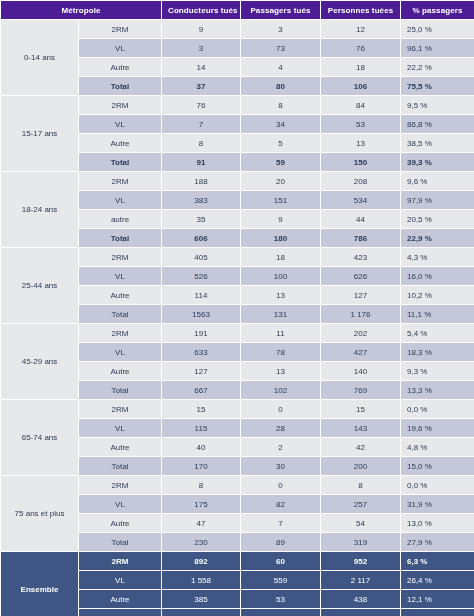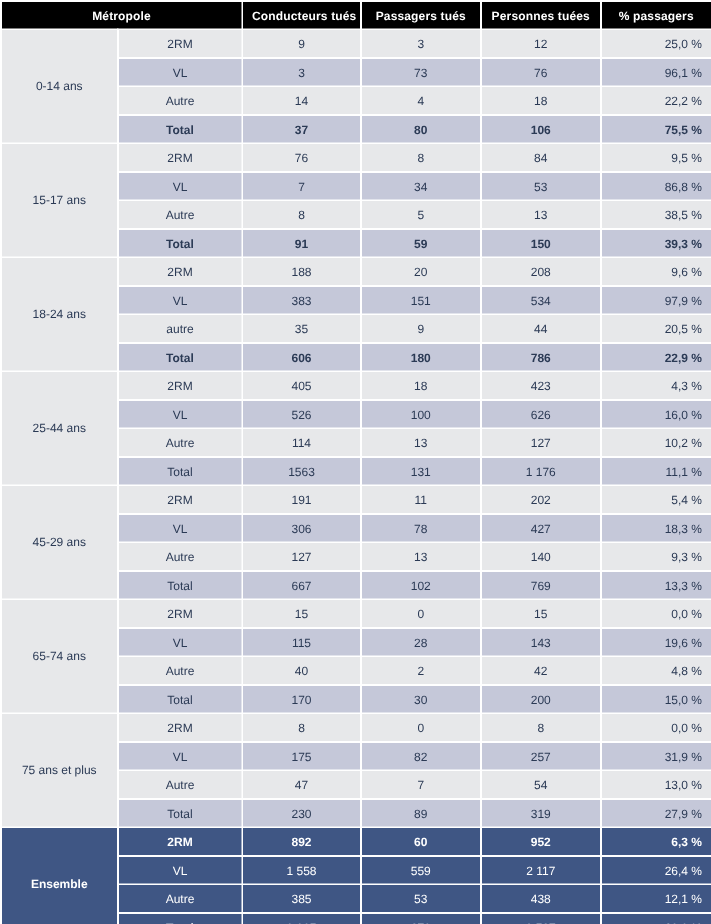--- a/index.html
+++ b/index.html
@@ -31,21 +31,21 @@
   #stats-table td {
     height: 18px;
     padding: 0 6px;
     border: 1px solid #ffffff;
     overflow: hidden;
     white-space: nowrap;
   }
 
   
   thead th {
-    background: #000000;
+    background: #4c1d95;
     color: #ffffff;
     font-weight: bold;
     font-size: 8px;
     text-align: center;
     letter-spacing: .1px;
     border-color: #ffffff;
   }
 
   
   td.age-cell {
@@ -57,21 +57,21 @@
   }
 
   
   tr.band-light td { background: #e7e8ea; }
   tr.band-dark  td { background: #c5c8d9; }
 
   td.age-light { background: #e7e8ea; }
 
   td.cat  { text-align: center; }
   td.num  { text-align: center; }
-  td.pct  { text-align: right; }
+  td.pct  { text-align: left; }
 
   tr.is-bold td { font-weight: bold; }
 
   
   tr.ensemble td {
     background: #3f5684;
     color: #ffffff;
     border-color: #ffffff;
   }
   tr.ensemble td.age-cell {
@@ -222,21 +222,21 @@
       <tr class="band-light">
         <td rowspan="4" class="age-cell age-light">45-29 ans</td>
         <td class="cat">2RM</td>
         <td class="num">191</td>
         <td class="num">11</td>
         <td class="num">202</td>
         <td class="pct">5,4 %</td>
       </tr>
       <tr class="band-dark">
         <td class="cat">VL</td>
-        <td class="num">306</td>
+        <td class="num">633</td>
         <td class="num">78</td>
         <td class="num">427</td>
         <td class="pct">18,3 %</td>
       </tr>
       <tr class="band-light">
         <td class="cat">Autre</td>
         <td class="num">127</td>
         <td class="num">13</td>
         <td class="num">140</td>
         <td class="pct">9,3 %</td>

